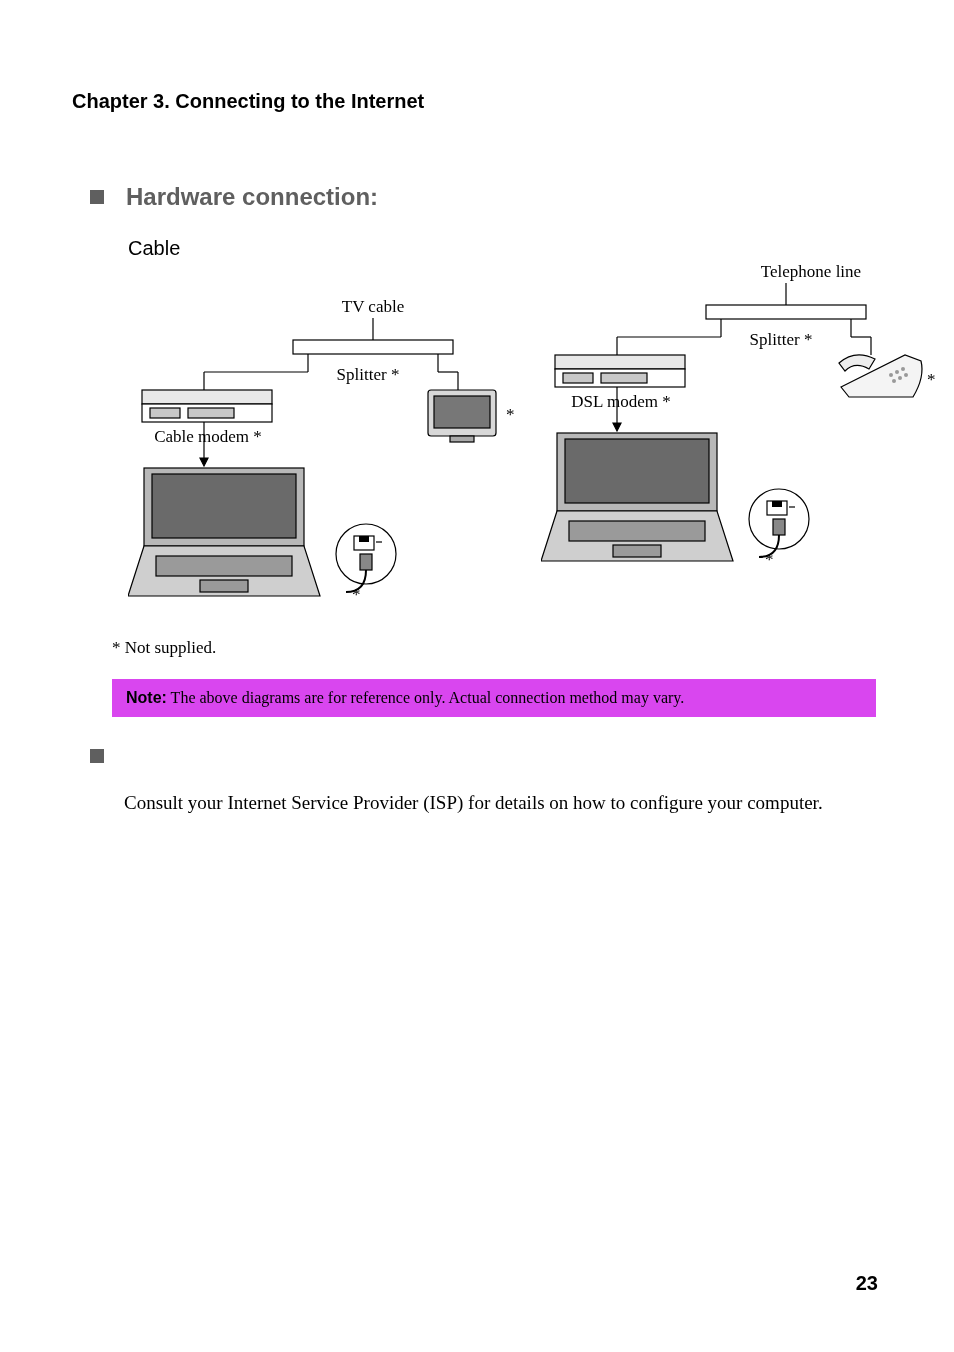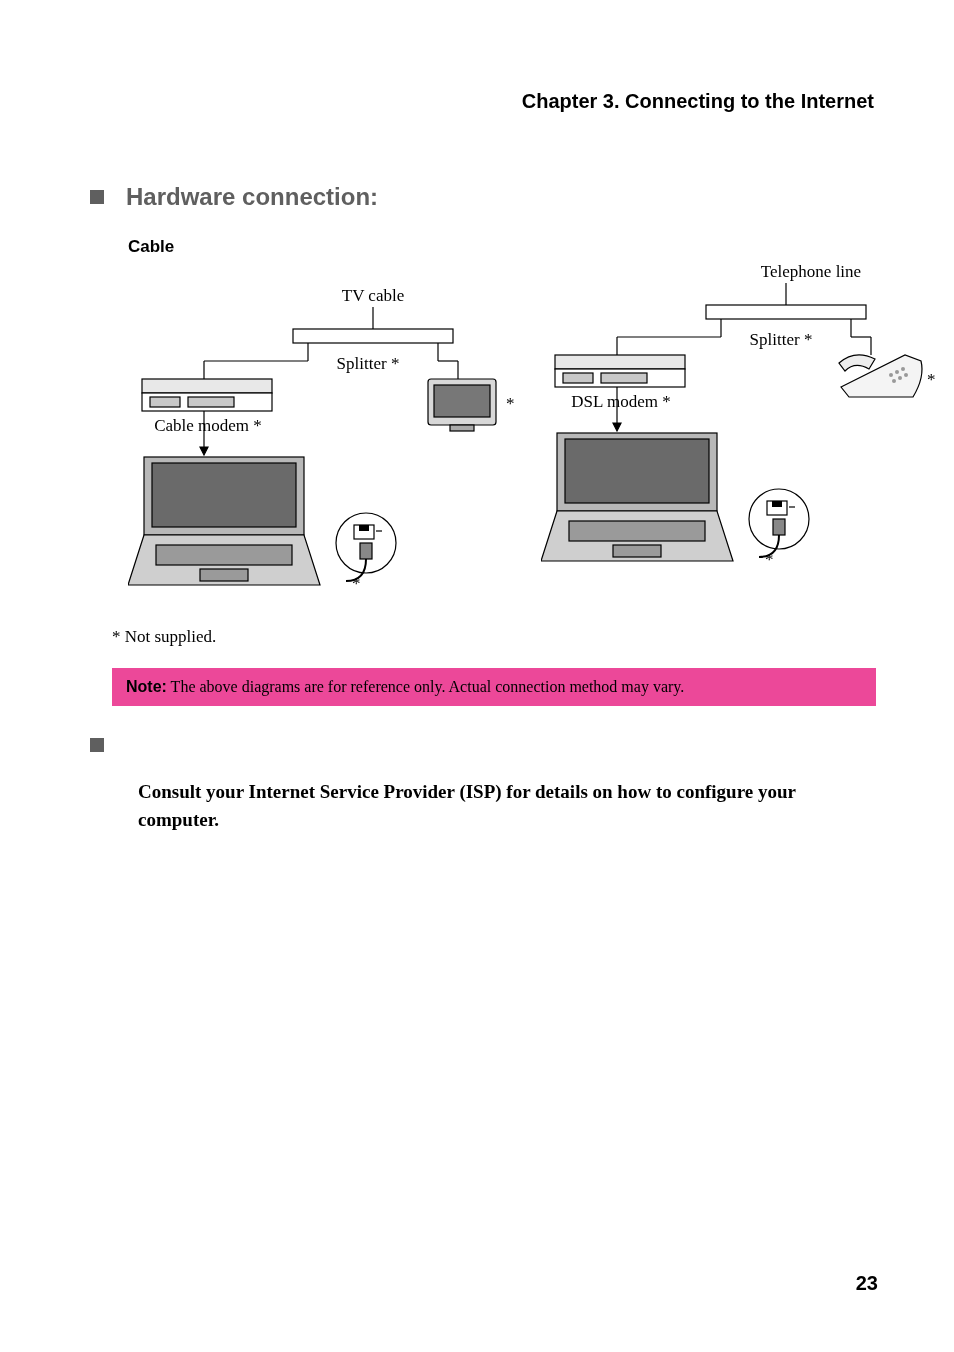--- a/index.html
+++ b/index.html
@@ -15,21 +15,20 @@
     .page {
       padding: 90px 72px 50px 72px;
       box-sizing: border-box;
       height: 100%;
       position: relative;
     }
     .chapter-header {
       font-family: Arial, Helvetica, sans-serif;
       font-weight: bold;
       font-size: 20px;
-      text-align: right;
       margin-bottom: 70px;
       margin-right: 8px;
     }
     .section-row {
       display: flex;
       align-items: center;
       margin-left: 18px;
       margin-bottom: 26px;
     }
     .section-bullet {
@@ -49,46 +48,45 @@
       display: flex;
       gap: 18px;
       margin-left: 56px;
       margin-bottom: 16px;
     }
     .diagram-col {
       flex: 1;
     }
     .diagram-title {
       font-family: Arial, Helvetica, sans-serif;
-      font-weight: bold;
-      font-size: 17px;
-      margin-bottom: 4px;
+      font-weight: normal;
+      font-size: 20px;
+      margin-bottom: 12px;
     }
     .footnote {
       font-size: 17px;
       margin-left: 40px;
       margin-bottom: 21px;
     }
     .note-box {
-      background: #ec4899;
+      background: #d946ef;
       margin-left: 40px;
       margin-right: 6px;
       padding: 10px 14px;
       font-size: 16px;
       margin-bottom: 32px;
     }
     .note-box b {
       font-family: Arial, Helvetica, sans-serif;
     }
     .body-text {
       font-size: 19px;
-      margin-left: 66px;
+      margin-left: 52px;
       margin-right: 10px;
       line-height: 1.45;
-      font-weight: bold;
     }
     .page-number {
       position: absolute;
       bottom: 57px;
       right: 76px;
       font-family: Arial, Helvetica, sans-serif;
       font-weight: bold;
       font-size: 20px;
     }
     svg { display: block; }

